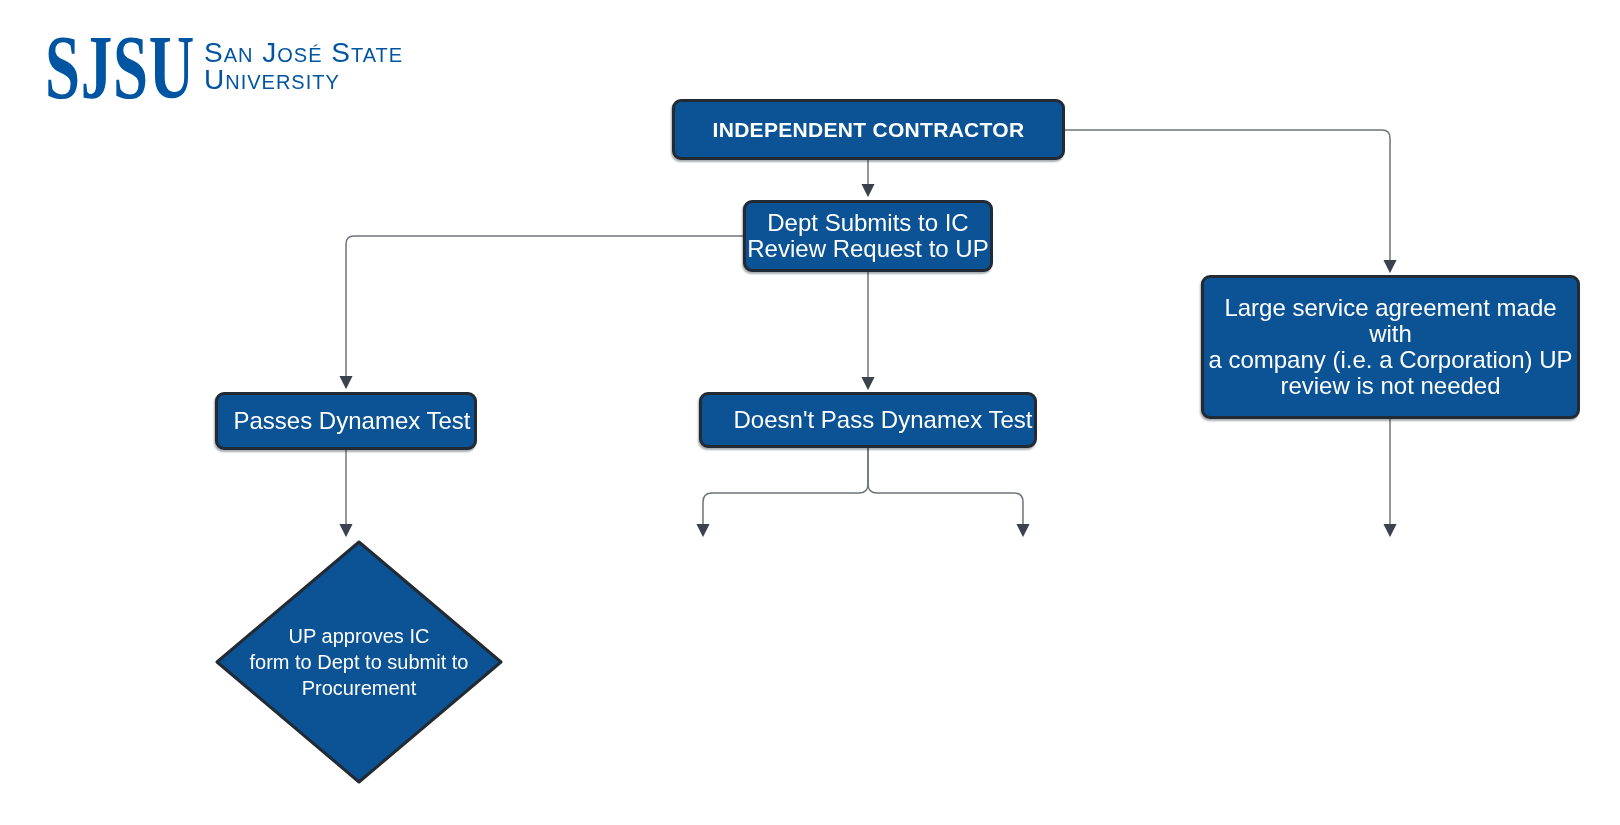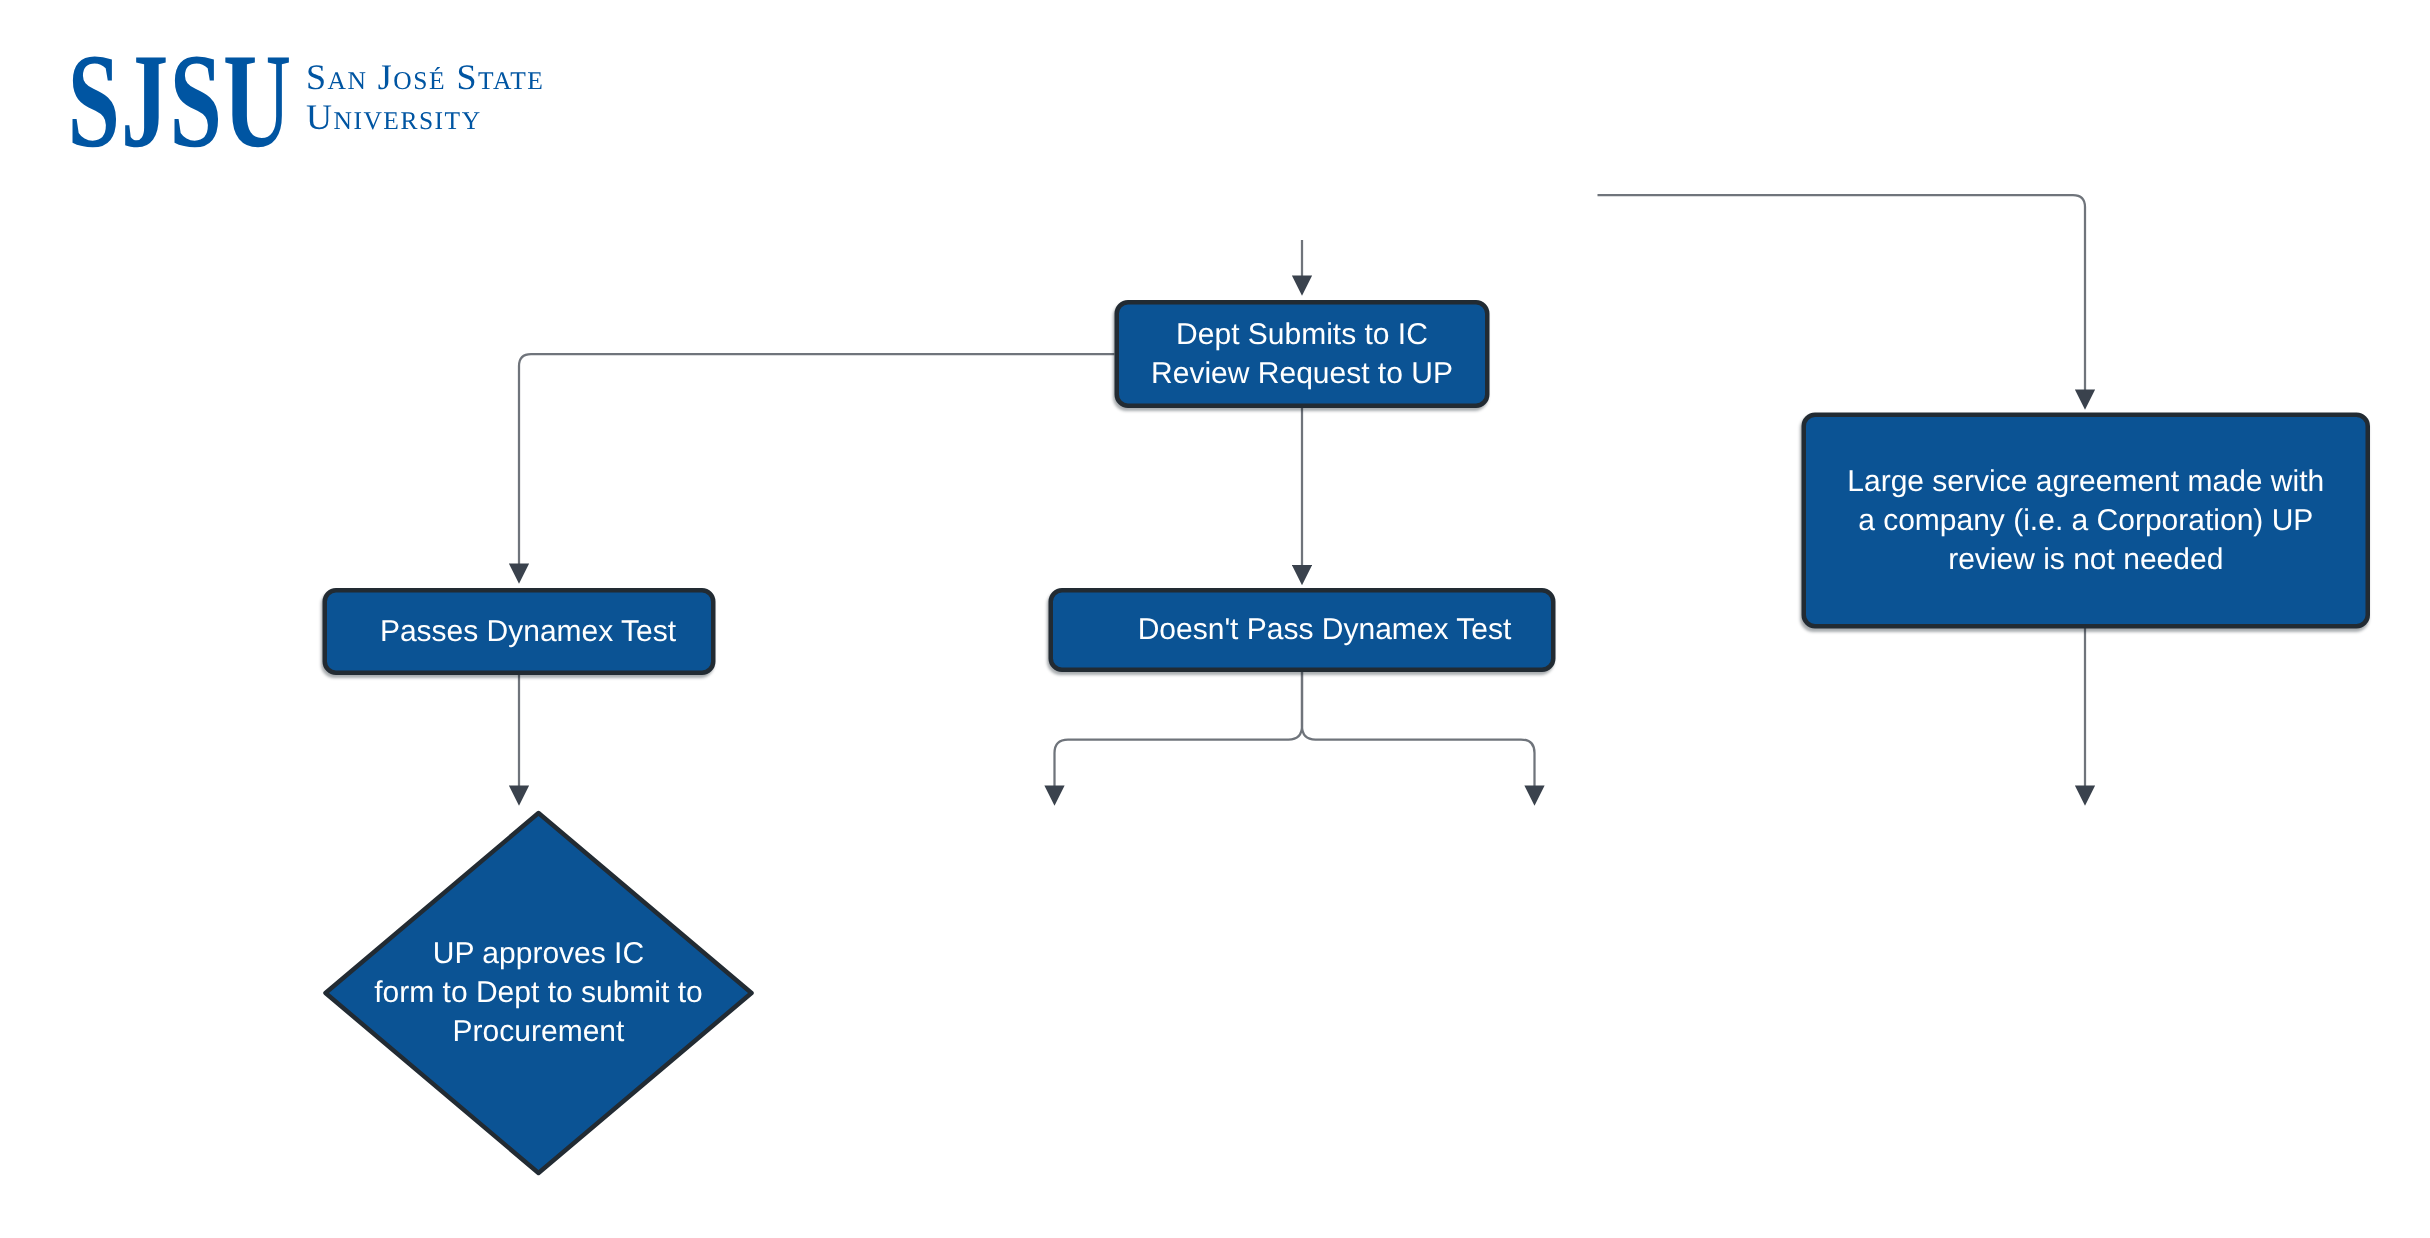--- a/index.html
+++ b/index.html
@@ -11,36 +11,36 @@
   
   .logo{position:absolute;left:0;top:0;width:420px;height:120px;}
   .logo-sjsu{
     position:absolute;left:45px;top:23px;
     font-family:"Liberation Serif","DejaVu Serif",serif;font-weight:bold;
     font-size:90px;line-height:1;color:var(--logo-blue,#0055a2);
     transform:scaleX(0.70);transform-origin:left top;letter-spacing:1px;
   }
   .logo-wordmark{
     position:absolute;left:204px;top:39px;
-    font-family:Liberation Serif, serif;
-    font-variant:small-caps;font-size:24px;line-height:27px;
+    font-family:Liberation Sans, sans-serif;
+    font-variant:small-caps;font-size:28px;line-height:27px;
     color:var(--logo-blue,#0055a2);letter-spacing:1px;white-space:nowrap;
   }
   
   .connectors{position:absolute;left:0;top:0;width:1620px;height:825px;}
   .connectors path.line{stroke:var(--connector-line,#6f747b);stroke-width:1.5;fill:none;}
   .arrowhead-shape{fill:var(--connector-arrow,#3a424d);}
   
   .node{
     position:absolute;box-sizing:border-box;
     background:var(--node-fill,#0b5394);
     border:3px solid var(--node-border,#222b33);
     border-radius:9px;color:var(--node-text,#ffffff);
     display:flex;align-items:center;justify-content:center;text-align:center;
-    font-size:20px;line-height:26px;white-space:pre-line;
+    font-size:24px;line-height:26px;white-space:pre-line;
     box-shadow:-1px 2px 2px rgba(10,20,30,0.35);
   }
   .node.title{font-weight:bold;font-size:21px;letter-spacing:0.3px;}
   .n-ic      {left:672px; top:99px;  width:393px; height:61px;}
   .n-dept    {left:743px; top:200px; width:250px; height:72px;}
   .n-passes  {left:215px; top:392px; width:262px; height:58px;padding-left:12px;}
   .n-doesnt  {left:699px; top:392px; width:338px; height:56px;padding-left:30px;}
   .n-large   {left:1201px;top:275px; width:379px; height:144px;}
   
   .diamond{position:absolute;}
@@ -83,20 +83,21 @@
   </svg>
 
   <div class="logo">
     <div class="logo-sjsu">SJSU</div>
     <div class="logo-wordmark">
       <div>San José State</div>
       <div>University</div>
     </div>
   </div>
 
+  <div class="node title n-ic">INDEPENDENT CONTRACTOR</div>
 
   <div class="node n-dept">Dept Submits to IC
 Review Request to UP</div>
 
   <div class="node n-passes">Passes Dynamex Test</div>
 
   <div class="node n-doesnt">Doesn't Pass Dynamex Test</div>
 
   <div class="node n-large">Large service agreement made with
 a company (i.e. a Corporation) UP

